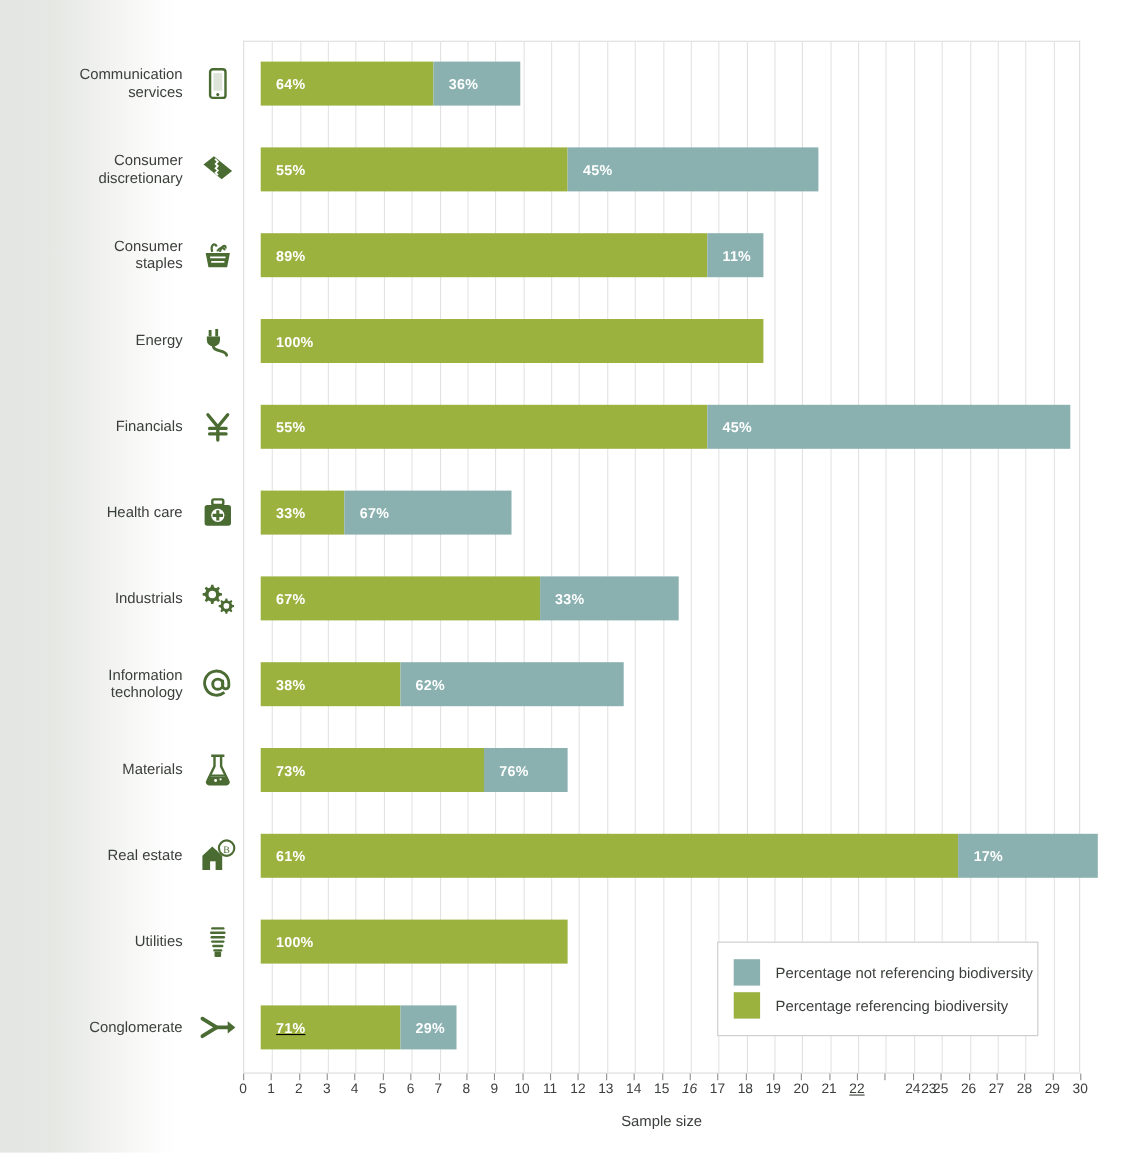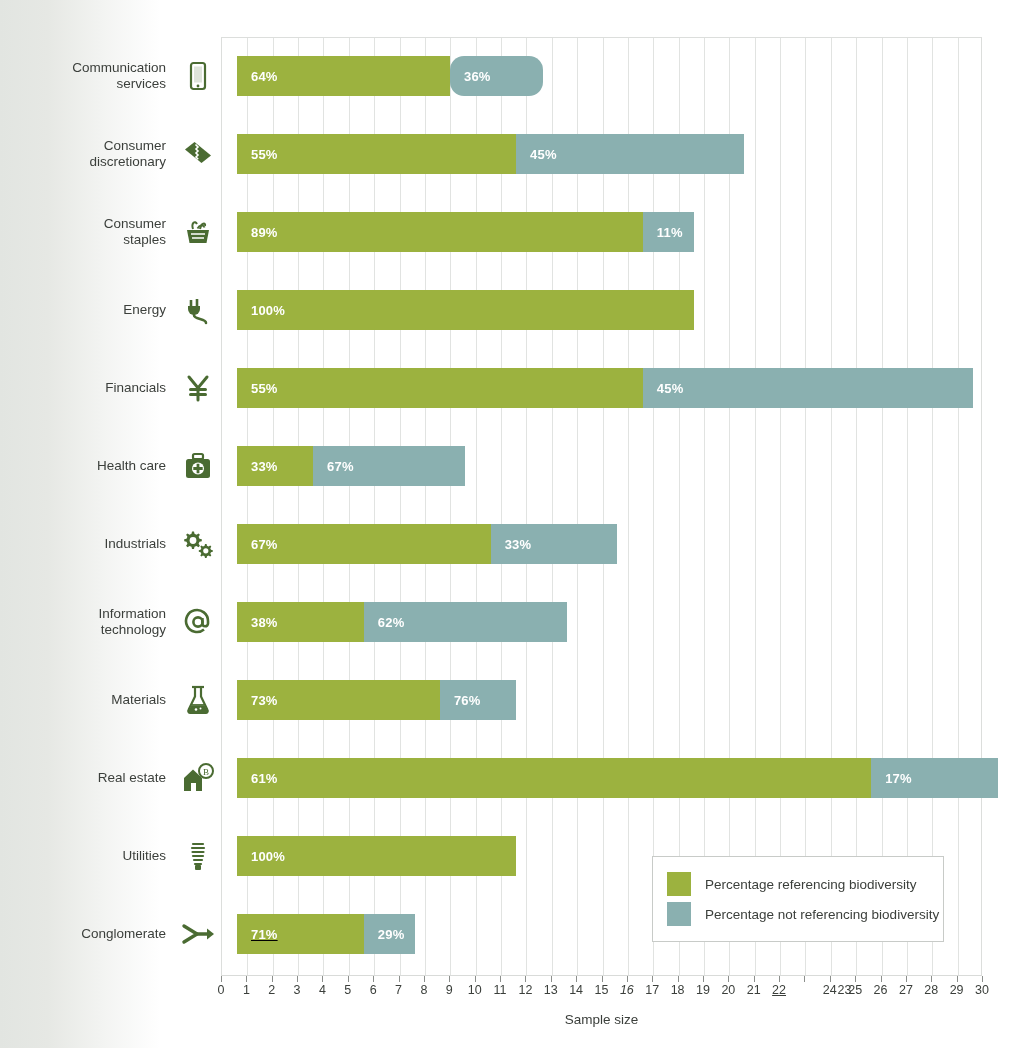--- a/index.html
+++ b/index.html
@@ -147,24 +147,24 @@
           <div>services</div>
         </div>
         <div class="cat-icon">
           <svg width="26" height="30" viewBox="0 0 26 30">
             <rect x="6" y="2" width="14" height="26" rx="2.5" fill="none" stroke="currentColor" stroke-width="2.2"></rect>
             <rect x="9" y="5.5" width="8" height="16" fill="currentColor" opacity=".18"></rect>
             <circle cx="13" cy="25" r="1.4" fill="currentColor"></circle>
           </svg>
         </div>
         <div class="bar-wrap">
-          <div class="seg green" style="width: 213px;">
+          <div class="seg green" style="width: 157px;">
             <span class="seg-label">64%</span>
           </div>
-          <div class="seg teal" style="width: 93px; border-radius: 14px;">
+          <div class="seg teal" style="width: 79px;">
             <span class="seg-label">36%</span>
           </div>
         </div>
       </div>
       <div class="row" style="top: 78px;">
         <div class="cat-label">
           <div>Consumer</div>
           <div>discretionary</div>
         </div>
         <div class="cat-icon">
@@ -477,21 +477,21 @@
       <div class="tick-label" style="left: 931.267px;">28</div>
       <div class="tick" style="left: 956.633px;"></div>
       <div class="tick-label" style="left: 956.633px;">29</div>
       <div class="tick" style="left: 982px;"></div>
       <div class="tick-label" style="left: 982px;">30</div>
     </div>
   <div class="axis-title">Sample size</div>
 
   <div class="legend">
     <div class="legend-item">
+      <span class="legend-swatch" style="background: rgb(138, 176, 176);"></span>
+      <span class="legend-text">Percentage not referencing biodiversity</span>
+    </div>
+    <div class="legend-item">
       <span class="legend-swatch" style="background: rgb(156, 178, 63);"></span>
       <span class="legend-text">Percentage referencing biodiversity</span>
     </div>
-    <div class="legend-item">
-      <span class="legend-swatch" style="background: rgb(138, 176, 176);"></span>
-      <span class="legend-text">Percentage not referencing biodiversity</span>
-    </div>
   </div>
 </div>
 
 </body></html>

